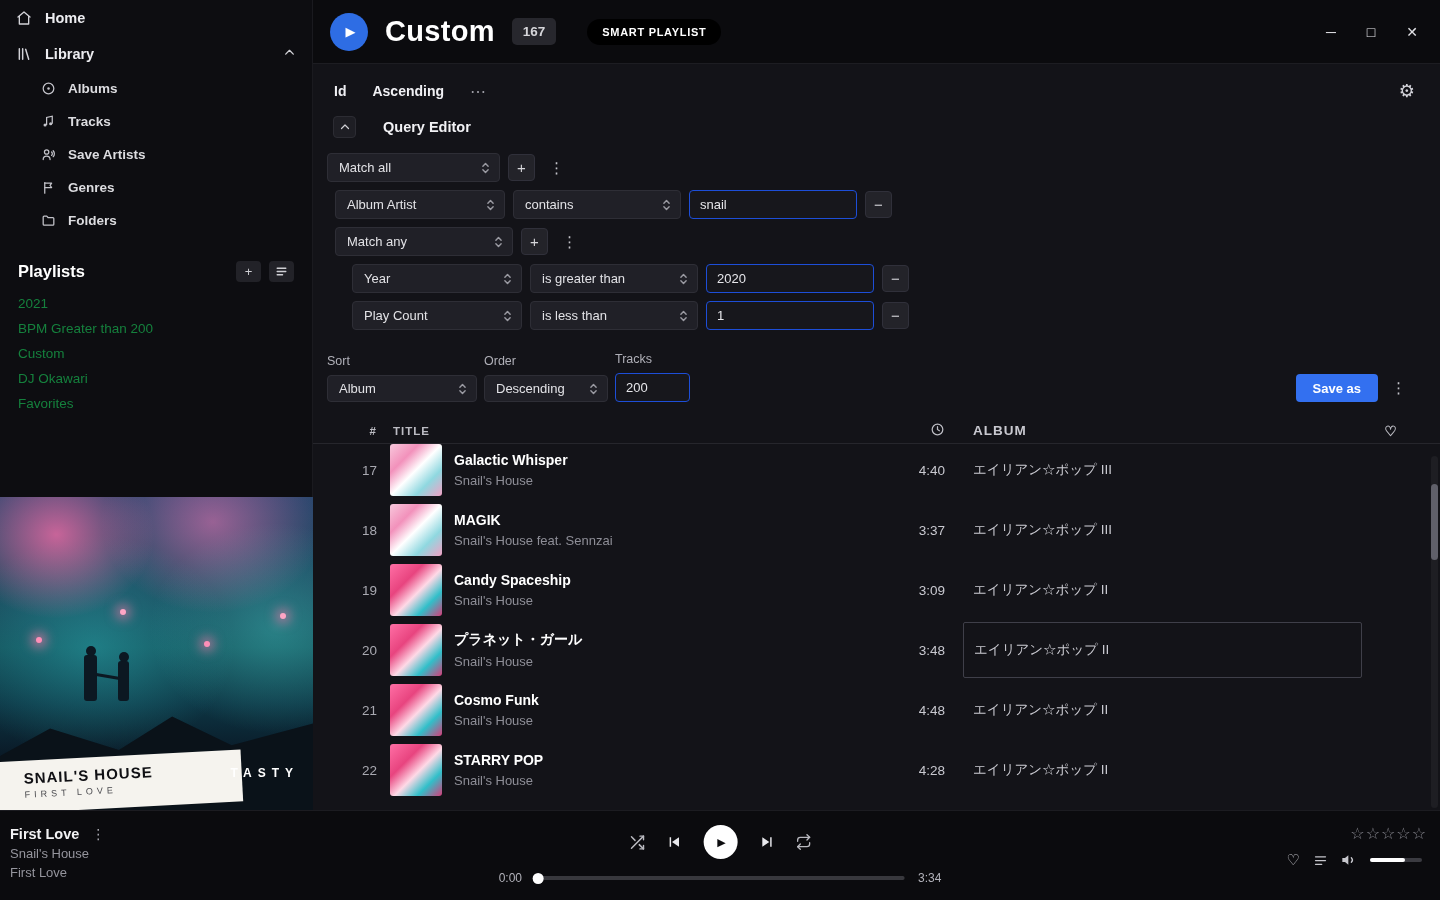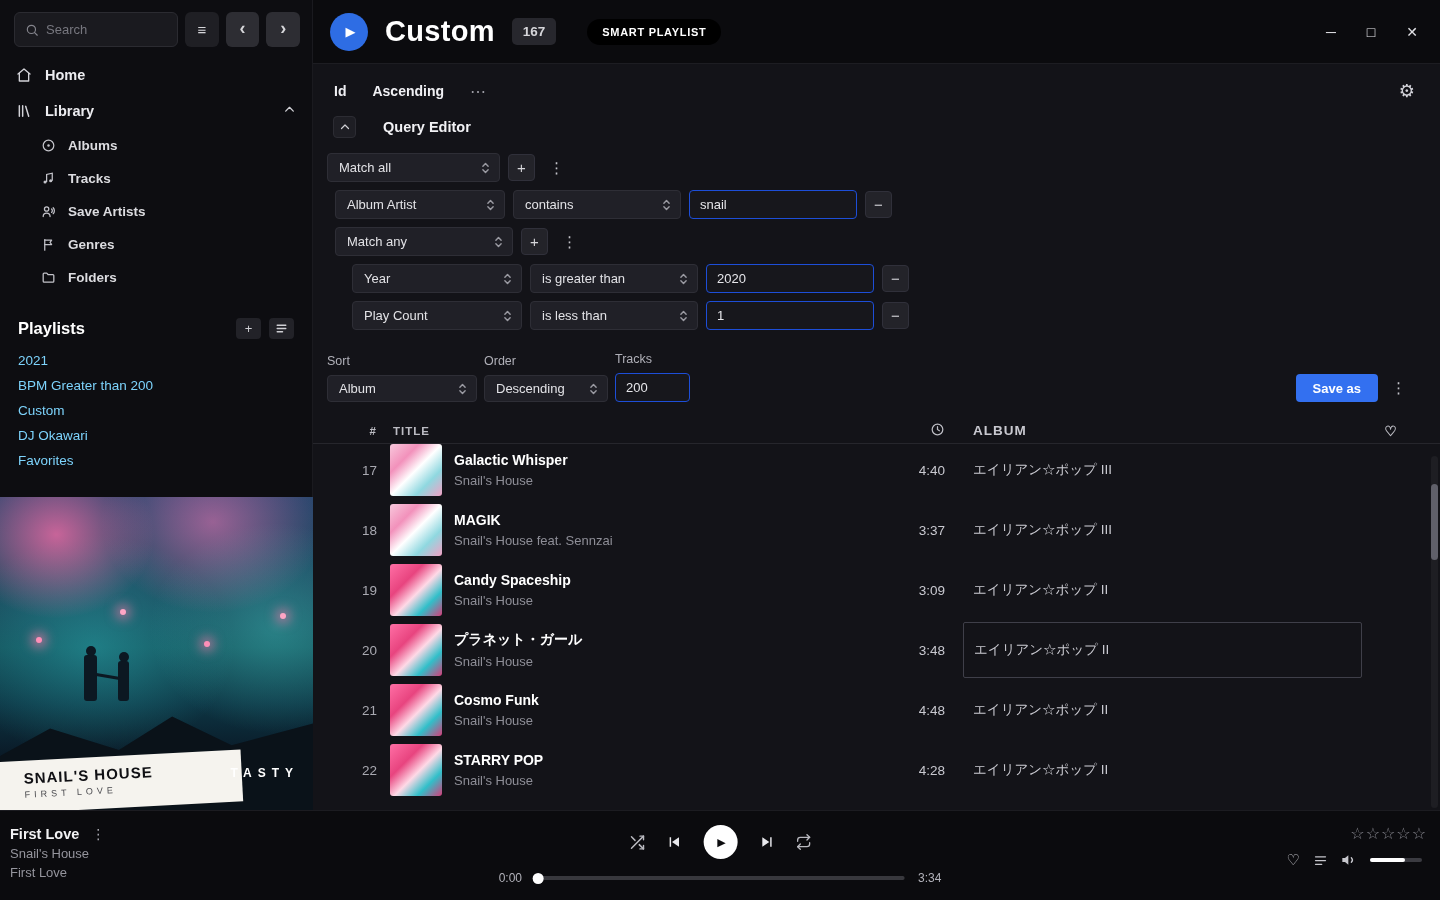--- a/index.html
+++ b/index.html
@@ -17,21 +17,21 @@
   .sq-btn { width:34px; height:35px; border:none; border-radius:6px; background:#1f1f24; color:#d6d6da; font-size:15px; display:flex; align-items:center; justify-content:center; cursor:pointer; }
   .sq-btn.lighter { background:#2d2d33; font-size:18px; font-weight:bold; padding-bottom:3px; }
   .nav-item { display:flex; align-items:center; gap:13px; padding:10px 16px; font-size:14.5px; font-weight:700; color:#ececf0; cursor:pointer; }
   .nav-item svg { color:#d2d2d8; flex:none; }
   .nav-item .chev { margin-left:auto; color:#cfcfd5; }
   .sub-item { display:flex; align-items:center; gap:12px; padding:9px 16px 9px 41px; font-size:13.5px; font-weight:600; color:#dcdce0; cursor:pointer; }
   .sub-item svg { color:#c3c3ca; flex:none; }
   .playlists-header { display:flex; align-items:center; padding:24px 18px 9px 18px; gap:8px; }
   .playlists-title { font-size:16.5px; font-weight:800; color:#fff; flex:1; }
   .mini-btn { width:25px; height:21px; background:#222228; border:none; border-radius:4px; color:#cfcfd4; display:flex; align-items:center; justify-content:center; font-size:13px; cursor:pointer; }
-  .playlist-item { padding:5px 18px; font-size:13.5px; color:#7dd3fc; cursor:pointer; }
+  .playlist-item { padding:5px 18px; font-size:13.5px; color:#15803d; cursor:pointer; }
 
   
   .cover { position:relative; margin-top:auto; width:313px; height:313px; overflow:hidden; cursor:pointer;
     background:
       radial-gradient(140px 120px at 18% 12%, rgba(255,110,170,.75), transparent 70%),
       radial-gradient(160px 130px at 68% 8%, rgba(250,120,185,.55), transparent 70%),
       radial-gradient(180px 150px at 88% 42%, rgba(70,205,200,.40), transparent 70%),
       radial-gradient(200px 160px at 30% 48%, rgba(45,180,185,.45), transparent 70%),
       linear-gradient(180deg,#23456b 0%, #1c4a5e 30%, #14505a 48%, #0d3544 66%, #0a1b28 82%, #070d14 100%); }
   .lights { position:absolute; left:36px; top:140px; width:6px; height:6px; border-radius:50%; background:#ff8fb8;
@@ -136,38 +136,20 @@
   .rc-icon { background:none; border:none; color:#c6c6cc; font-size:15px; cursor:pointer; display:flex; align-items:center; }
   .vol-bar { position:relative; width:52px; height:4px; background:#3b3b41; border-radius:2px; cursor:pointer; }
   .vol-fill { position:absolute; left:0; top:0; height:4px; width:68%; background:#fff; border-radius:2px; }
 </style>
 </head>
 <body>
 
 <div class="app">
 
   <aside class="sidebar">
-    <div class="sidebar-top">
-      <div class="search-box">
-        <svg viewBox="0 0 24 24" width="14" height="14" fill="none" stroke="currentColor" stroke-width="2" stroke-linecap="round">
-            <circle cx="11" cy="11" r="7"></circle>
-            <line x1="16.5" y1="16.5" x2="21" y2="21"></line>
-          </svg>
-        <input placeholder="Search" style="">
-      </div>
-      <button class="sq-btn">
-          <span>≡</span>
-        </button>
-      <button class="sq-btn lighter">
-          <span>‹</span>
-        </button>
-      <button class="sq-btn lighter">
-          <span>›</span>
-        </button>
-    </div>
 
     <div class="nav-item">
       <svg viewBox="0 0 24 24" width="16" height="16" fill="none" stroke="currentColor" stroke-width="2" stroke-linecap="round" stroke-linejoin="round">
           <path d="M3 10.5L12 3l9 7.5"></path>
           <path d="M5 9.5V21h14V9.5"></path>
         </svg>
       <span>Home</span>
     </div>
 
     <div class="nav-item">

